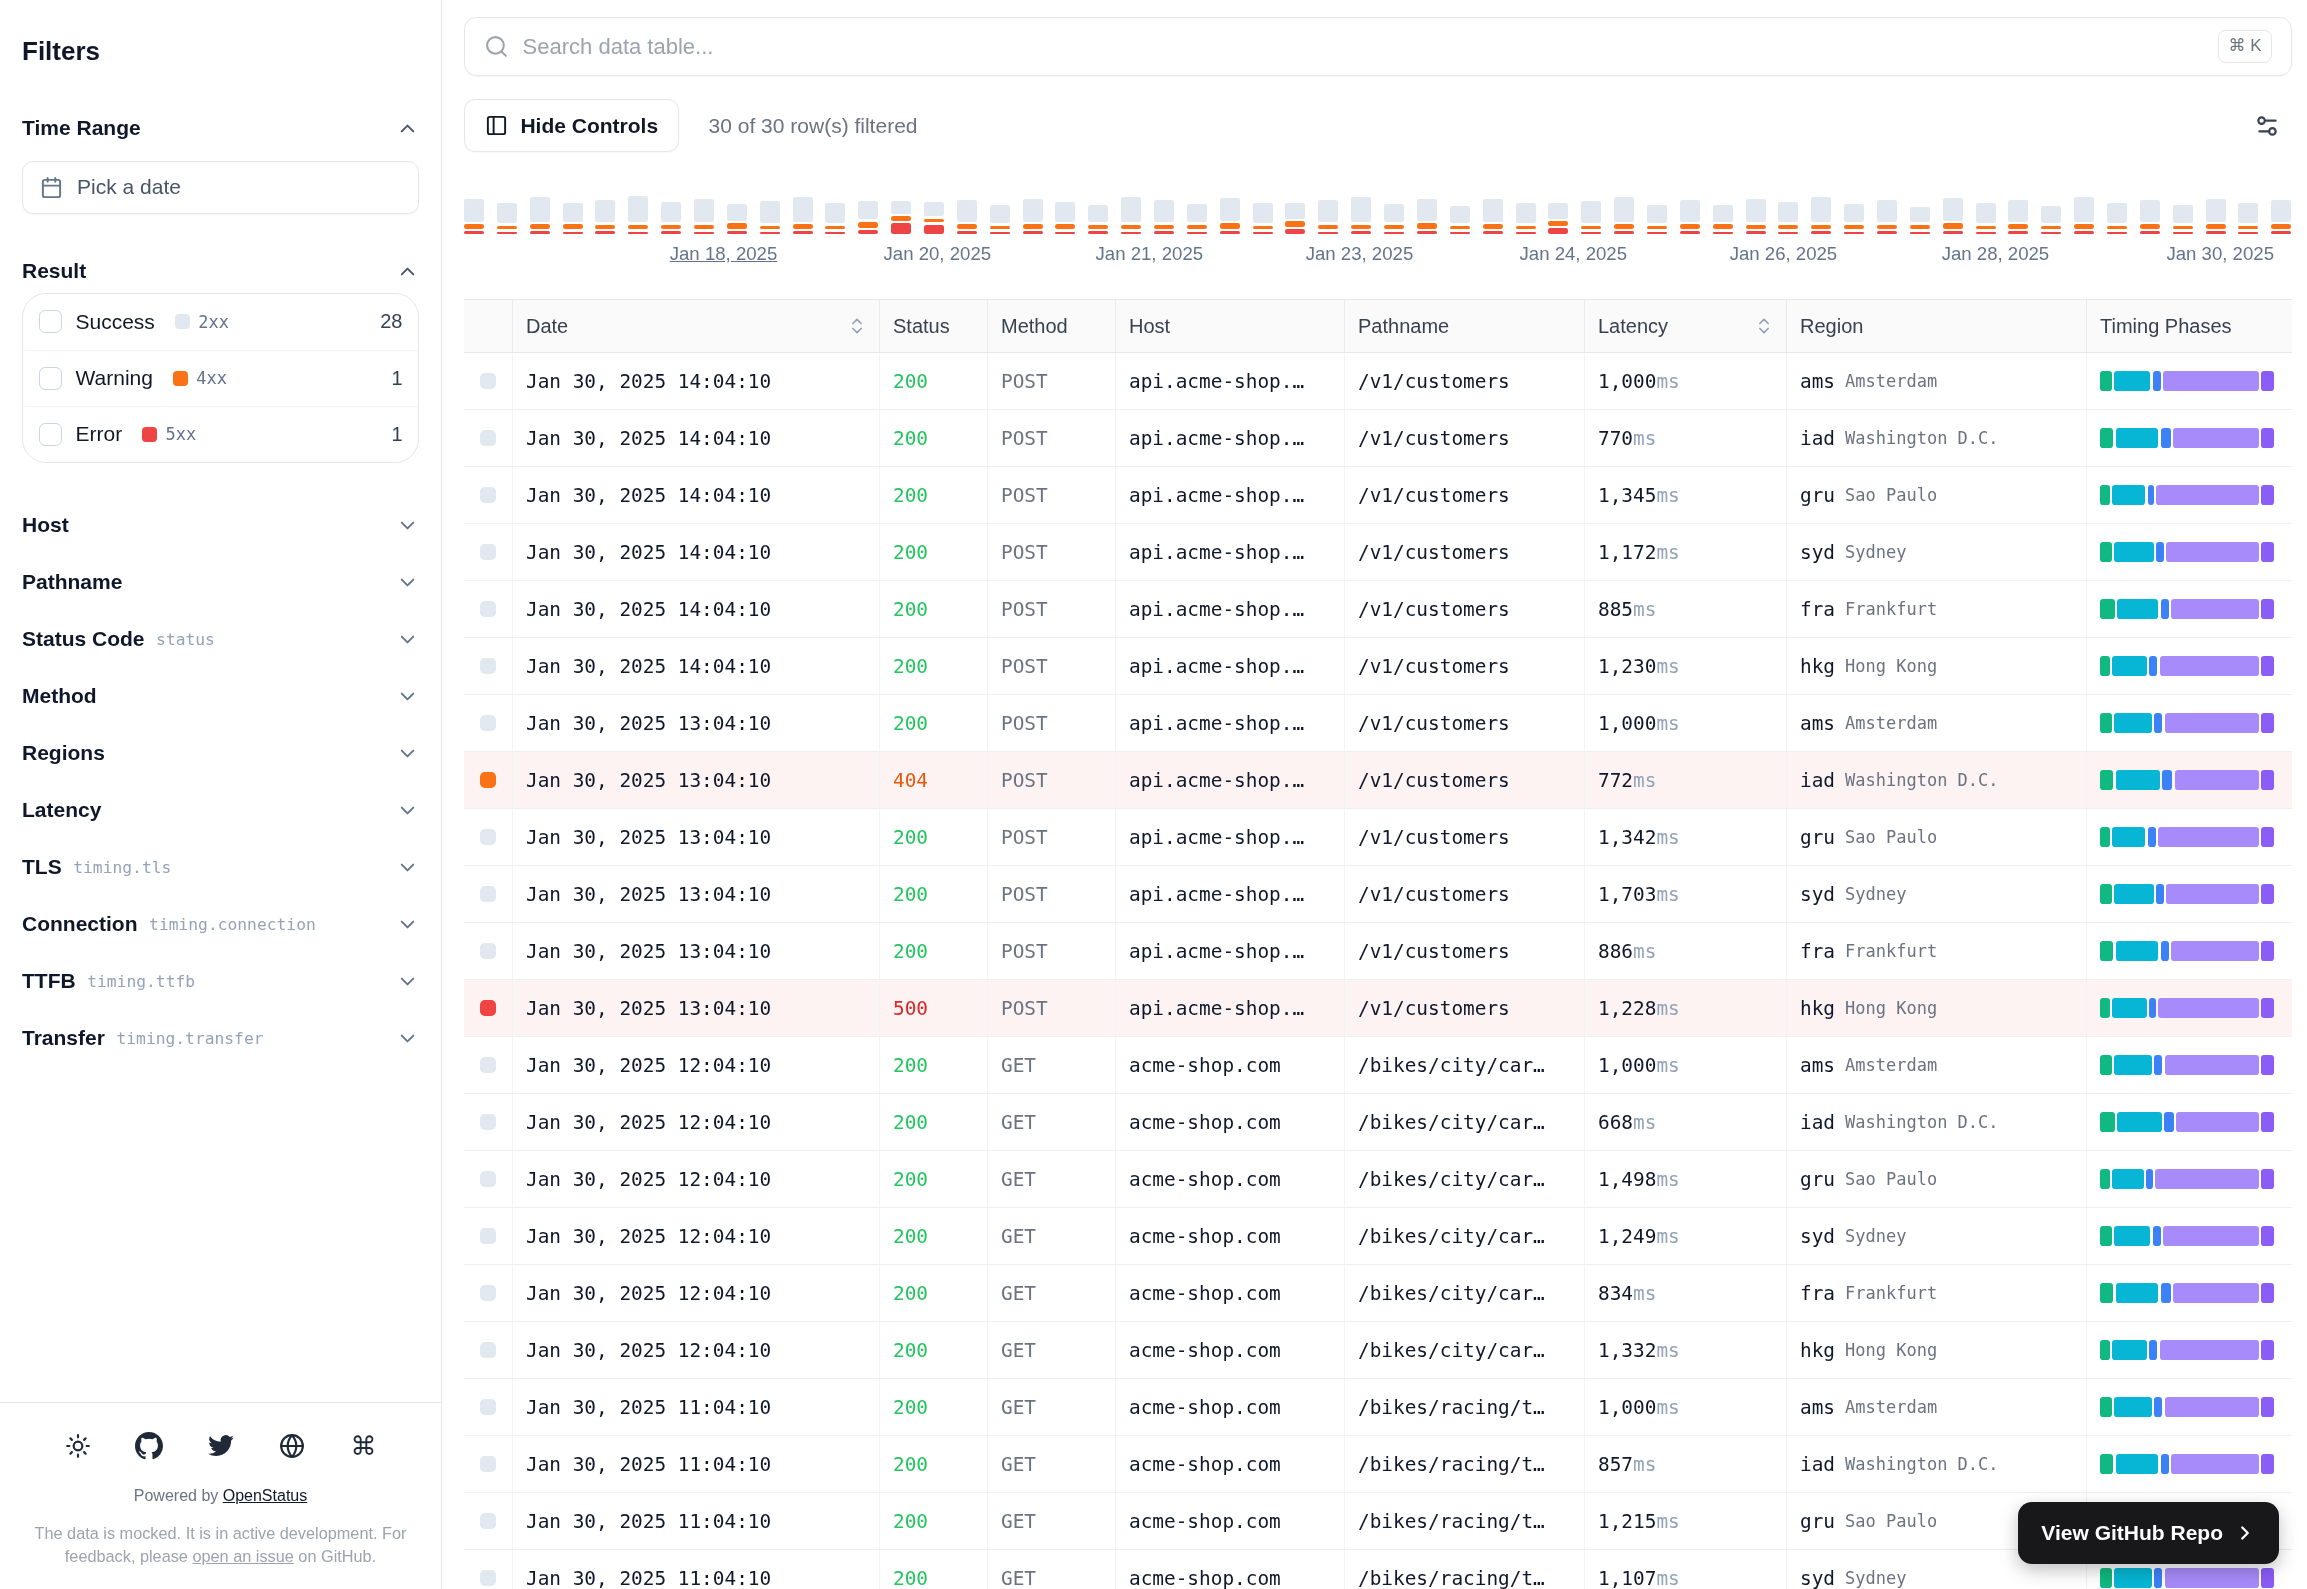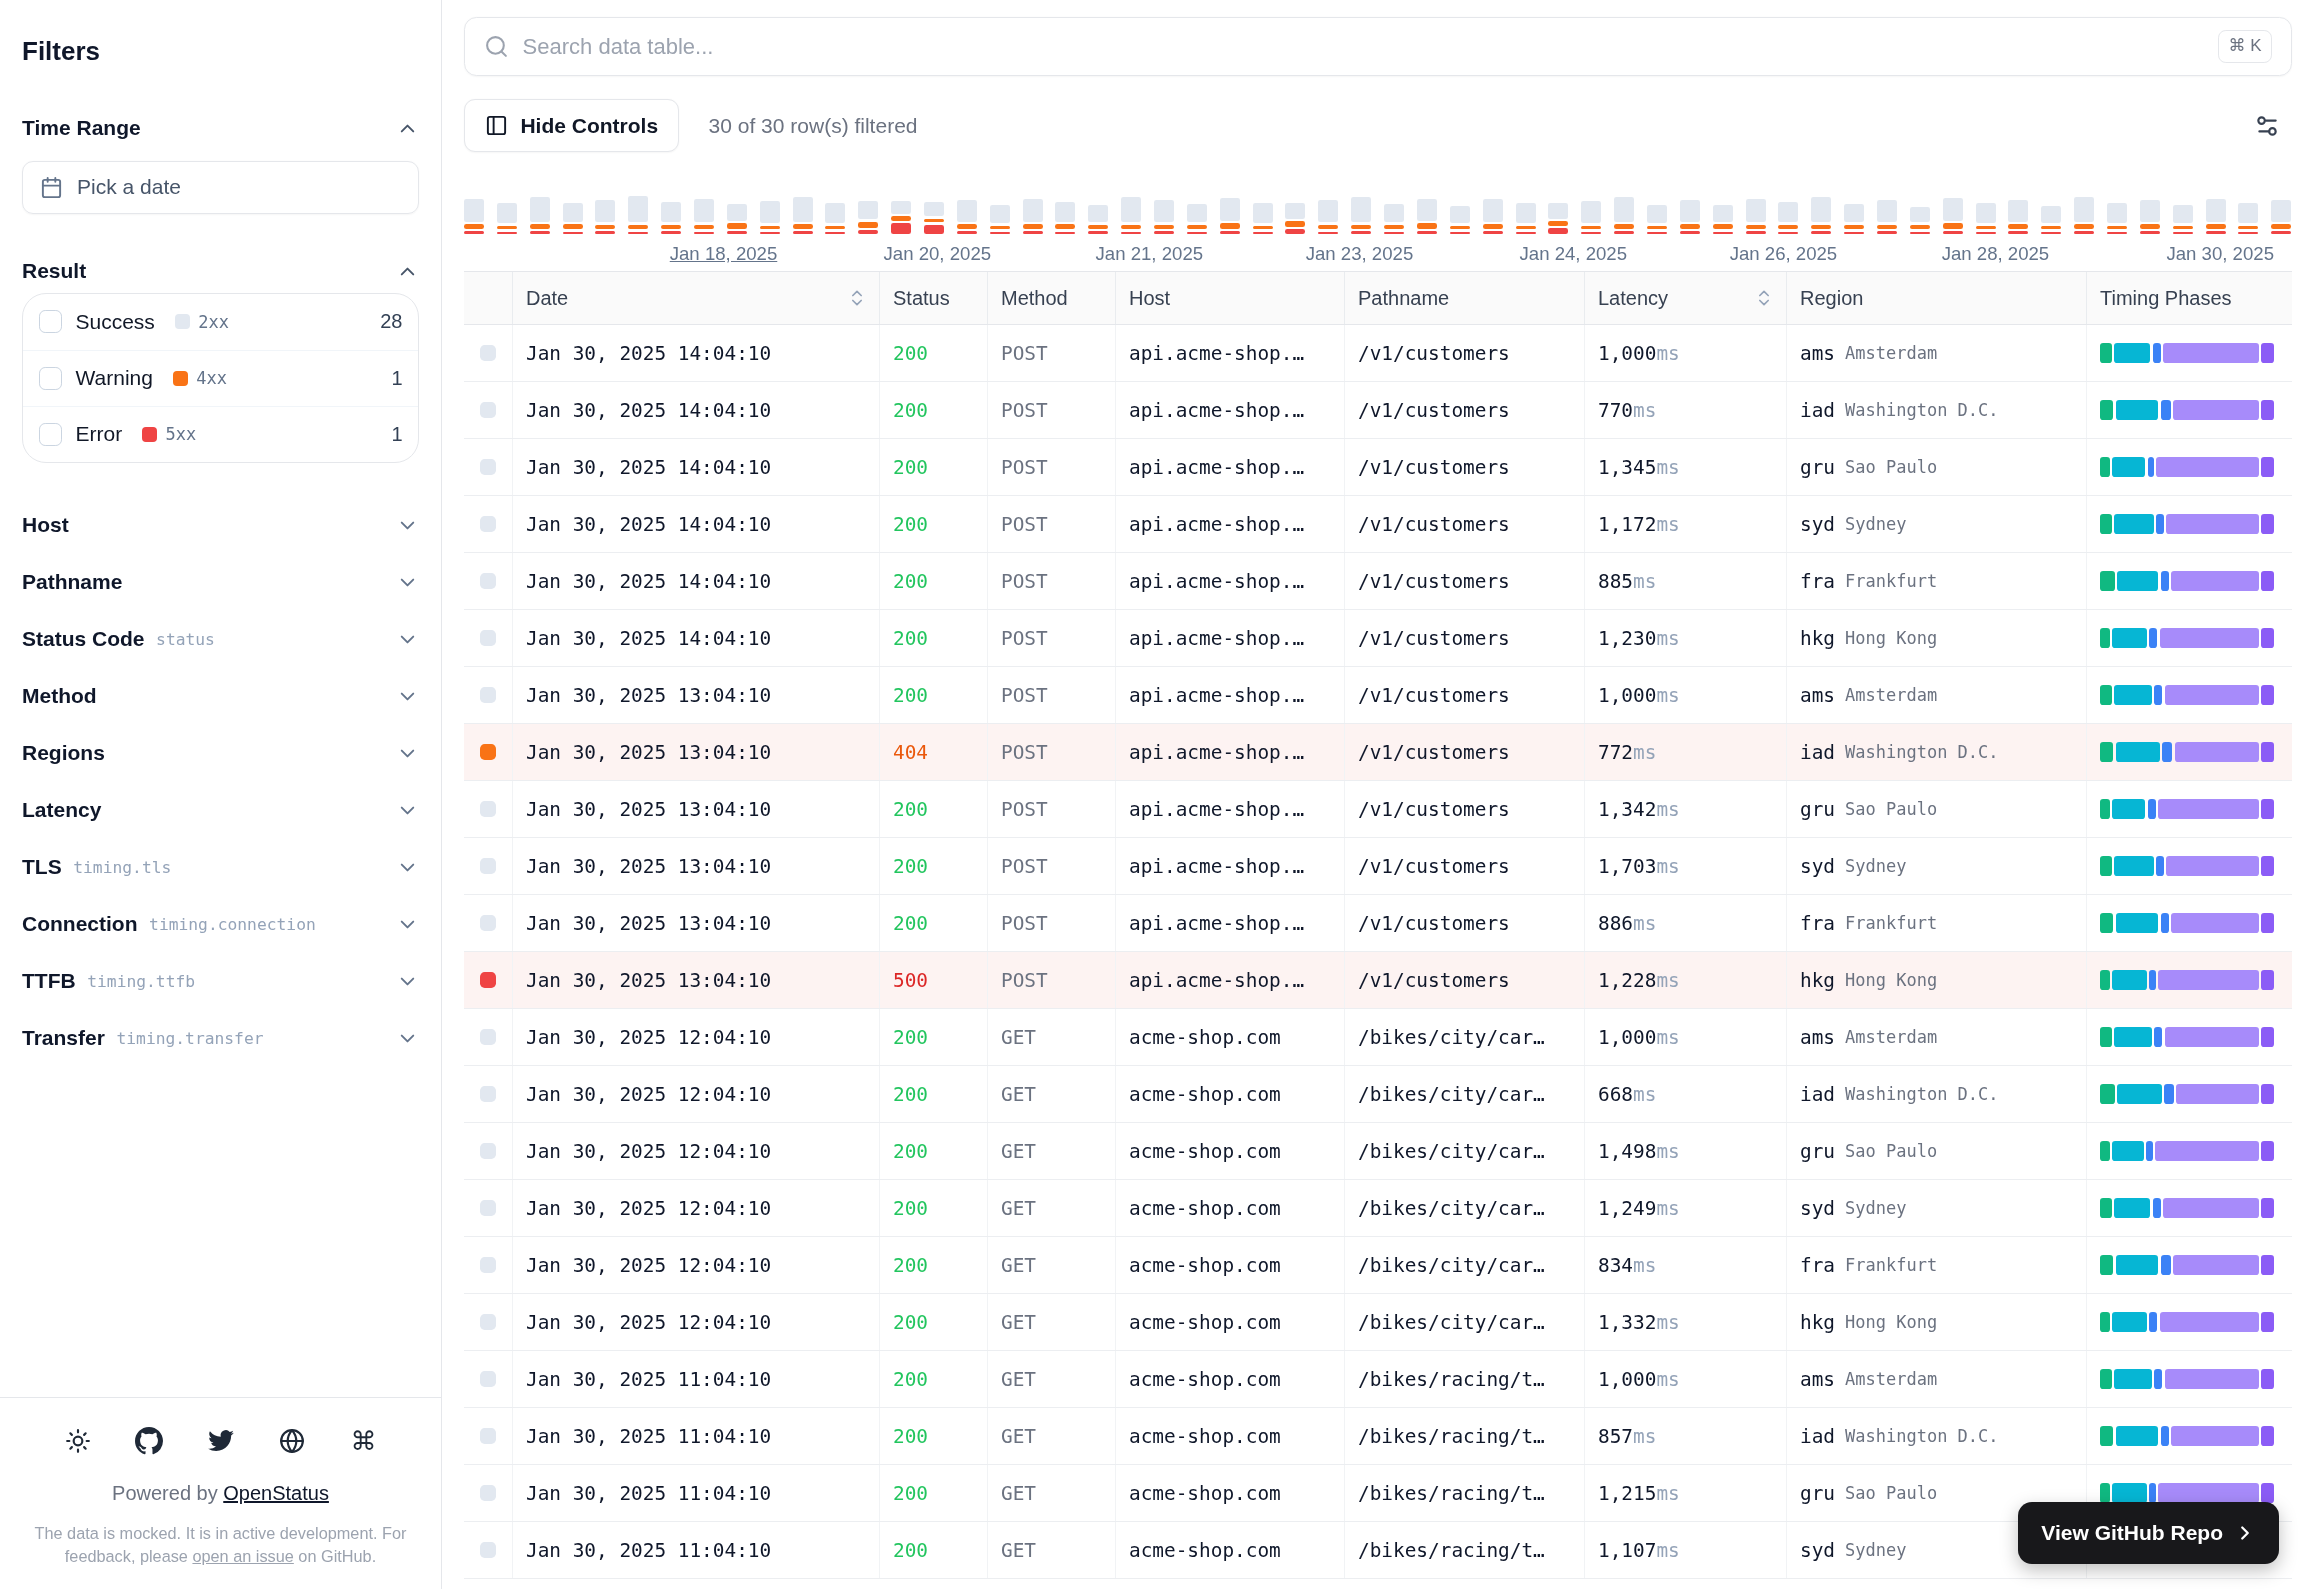--- a/index.html
+++ b/index.html
@@ -34,21 +34,21 @@
   .filter-row { display: flex; align-items: center; height: 57px; cursor: pointer; }
   .filter-label { font-size: 21px; font-weight: 600; }
   .filter-code { font-family: "DejaVu Sans Mono", monospace; font-size: 16.3px; color: #94a3b8; margin-left: 11.6px; }
   .filter-row .chev { margin-left: auto; color: #64748b; }
 
   .sidebar-footer { margin-top: auto; border-top: 1.6px solid #e5e7eb; margin-left: -22px; margin-right: -22px;
     padding: 28px 22px 20px; }
   .footer-icons { display: flex; justify-content: center; align-items: center; gap: 42px; color: #1f2937; }
   .footer-icons .fi { width: 29.5px; height: 29.5px; display: flex; align-items: center; justify-content: center; cursor: pointer; }
   .cmd-glyph { font-size: 26px; line-height: 1; color: #1f2937; }
-  .powered { text-align: center; margin-top: 26px; font-size: 20px; color: #6b7280; }
+  .powered { text-align: center; margin-top: 26px; font-size: 16px; color: #6b7280; }
   .powered a { color: #0f172a; text-decoration: underline; cursor: pointer; }
   .disclaimer { text-align: center; margin-top: 17px; font-size: 16.3px; line-height: 1.45; color: #9ca3af; }
   .disclaimer .link { text-decoration: underline; cursor: pointer; }
 
   
   .main { flex: 1; min-width: 0; display: flex; flex-direction: column; padding: 17px 15.5px 0 22px; }
 
   .search-bar { height: 59px; border: 1.6px solid #e5e7eb; border-radius: 12.4px; display: flex; align-items: center;
     gap: 14px; padding: 0 18.6px; box-shadow: 0 0.8px 1.6px rgba(0,0,0,.04); }
   .search-bar .icon { color: #9ca3af; flex: none; }
@@ -71,21 +71,21 @@
   .hist-bars { display: flex; justify-content: space-between; align-items: flex-end; height: 42px; }
   .hist-bar { width: 20px; display: flex; flex-direction: column; justify-content: flex-end; gap: 2.3px; height: 42px; }
   .seg { width: 100%; border-radius: 2.3px; }
   .seg-g { background: #e2e8f0; }
   .seg-o { background: #f97316; }
   .seg-r { background: #ef4444; }
   .hist-labels { position: relative; height: 31px; margin-top: 6.2px; }
   .hist-label { position: absolute; top: 3.1px; transform: translateX(-50%); font-size: 18.6px; color: #64748b; white-space: nowrap; }
 
   
-  .table { flex: 1; min-height: 0; overflow: hidden; border-top: 1.6px solid #e5e7eb; }
+  .table { margin-top: 28px; flex: 1; min-height: 0; overflow: hidden; border-top: 1.6px solid #e5e7eb; }
   .grid-cols { display: grid; grid-template-columns: 48px 367px 108px 128px 229px 240px 202px 300px minmax(0,1fr); }
   .thead { height: 53px; background: #fafafa; border-bottom: 1.6px solid #e5e7eb; }
   .hcell { display: flex; align-items: center; justify-content: space-between; padding: 0 12.4px 0 13px;
     font-size: 20px; color: #374151; font-weight: 500; border-left: 1.6px solid #e9ecef; min-width: 0; }
   .hcell.first { border-left: 0; }
   .sort-icon { color: #94a3b8; cursor: pointer; }
   .trow { height: 57px; border-bottom: 1.6px solid #eceef1; cursor: pointer; }
   .trow.level-warning, .trow.level-error { background: #fdf3f2; }
   .cell { display: flex; align-items: center; padding: 0 9.3px 0 13px; min-width: 0; overflow: hidden;
     white-space: nowrap; border-left: 1.6px solid #f1f3f5; font-size: 19.4px; color: #0f172a; }

